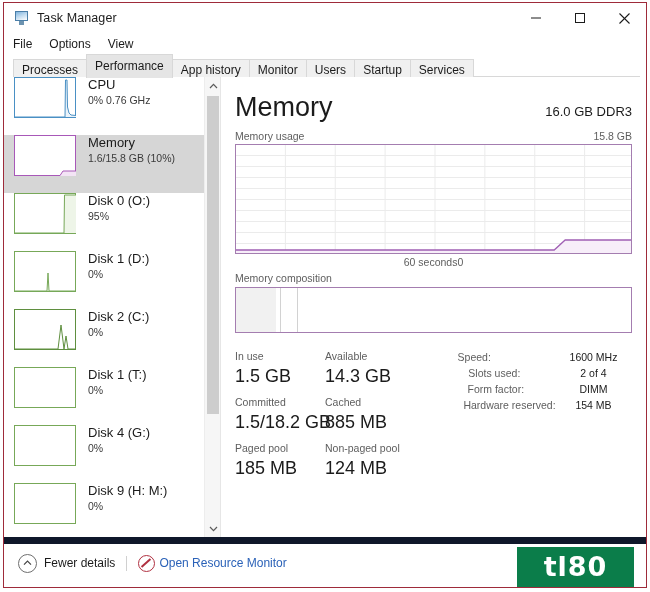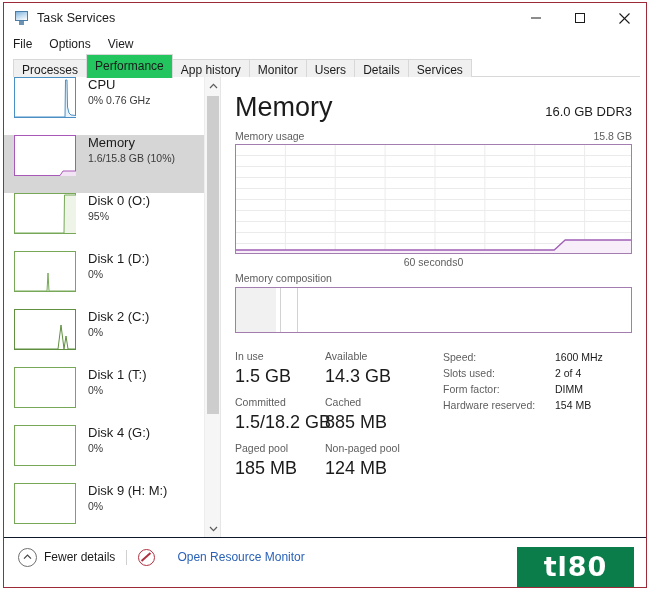--- a/index.html
+++ b/index.html
@@ -117,21 +117,21 @@
     padding: 0 8px;
     font-size: 12px;
     color: #1b1b1b;
     background: #f0f0f0;
     border: 1px solid #d8d8d8;
     border-bottom: none;
     box-sizing: border-box;
     margin-right: -1px;
   }
   .tab.active {
-    background: #22c55e;
+    background: #e5e5e5;
     height: 24px;
     line-height: 23px;
     margin-bottom: -1px;
     border-color: #d8d8d8;
     z-index: 3;
   }
 
   
   .content {
     position: relative;
@@ -322,37 +322,38 @@
     margin-bottom: 6px;
     white-space: nowrap;
   }
   .stats-right {
     flex: 1;
     padding-left: 8px;
   }
   .hw-row {
     display: flex;
     line-height: 16px;
+    justify-content: center;
   }
   .hw-label {
     font-size: 10.5px;
     color: #5e5e5e;
     width: 112px;
     flex: none;
   }
   .hw-value {
     font-size: 10.5px;
     color: #1b1b1b;
   }
 
   
   .footer {
     position: relative;
     height: 38px;
-    border-top: 1px solid #0f172a;
+    border-top: 7px solid #0f172a;
     display: flex;
     align-items: center;
     padding-left: 14px;
     background: #ffffff;
   }
   .chev-circle {
     width: 17px; height: 17px;
     border: 1px solid #6f6f6f;
     border-radius: 50%;
     display: flex; align-items: center; justify-content: center;
@@ -382,21 +383,21 @@
     content: "";
     position: absolute;
     left: 1px; top: 6px;
     width: 12px; height: 2px;
     background: #b03040;
     transform: rotate(-42deg);
   }
   .rm-label {
     font-size: 12px;
     color: #2b62b8;
-    margin-left: 22px;
+    margin-left: 4px;
   }
 
   
   .watermark {
     position: absolute;
     right: 12px;
     bottom: 0;
     width: 117px;
     height: 40px;
     background: #0b7d4a;
@@ -417,21 +418,21 @@
 </head>
 <body>
 
 <div class="window">
 
   <div class="titlebar">
     <div class="title-icon">
       <div class="mon"></div>
       <div class="stand"></div>
     </div>
-    <div class="title-text">Task Services</div>
+    <div class="title-text">Task Manager</div>
     <div class="win-controls">
       <div class="win-btn">
         <svg width="12" height="12" viewBox="0 0 12 12">
             <line x1="1" y1="6" x2="11" y2="6" stroke="#1b1b1b" stroke-width="1"></line>
           </svg>
       </div>
       <div class="win-btn">
         <svg width="12" height="12" viewBox="0 0 12 12">
             <rect x="1.5" y="1.5" width="9" height="9" fill="none" stroke="#1b1b1b" stroke-width="1"></rect>
           </svg>
@@ -450,21 +451,21 @@
     <div class="menu-item">Options</div>
     <div class="menu-item">View</div>
   </div>
 
   <div class="tabstrip">
     <div class="tab">Processes</div>
     <div class="tab active">Performance</div>
     <div class="tab">App history</div>
     <div class="tab">Monitor</div>
     <div class="tab">Users</div>
-    <div class="tab">Details</div>
+    <div class="tab">Startup</div>
     <div class="tab">Services</div>
   </div>
 
   <div class="content">
 
     <div class="sidebar">
       <div class="side-list">
 
         <div class="side-item">
           <div class="thumb">

